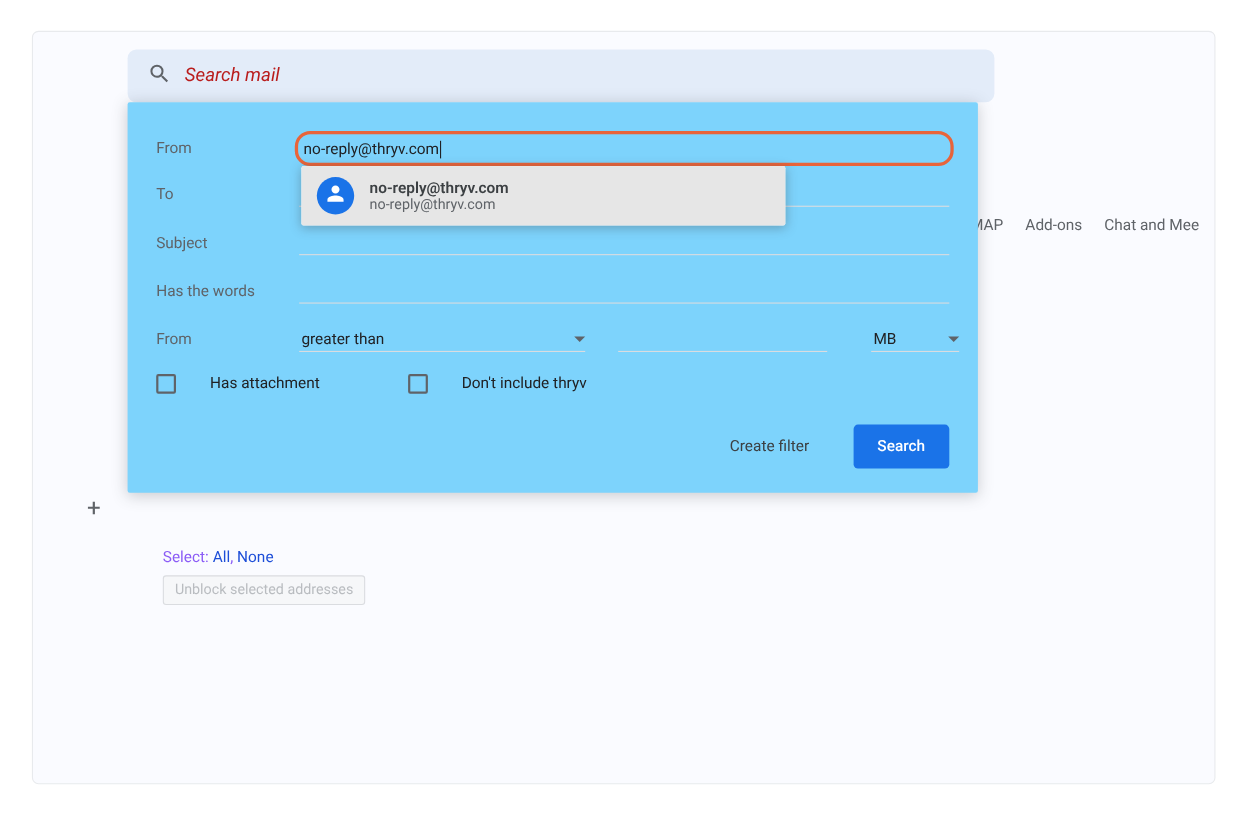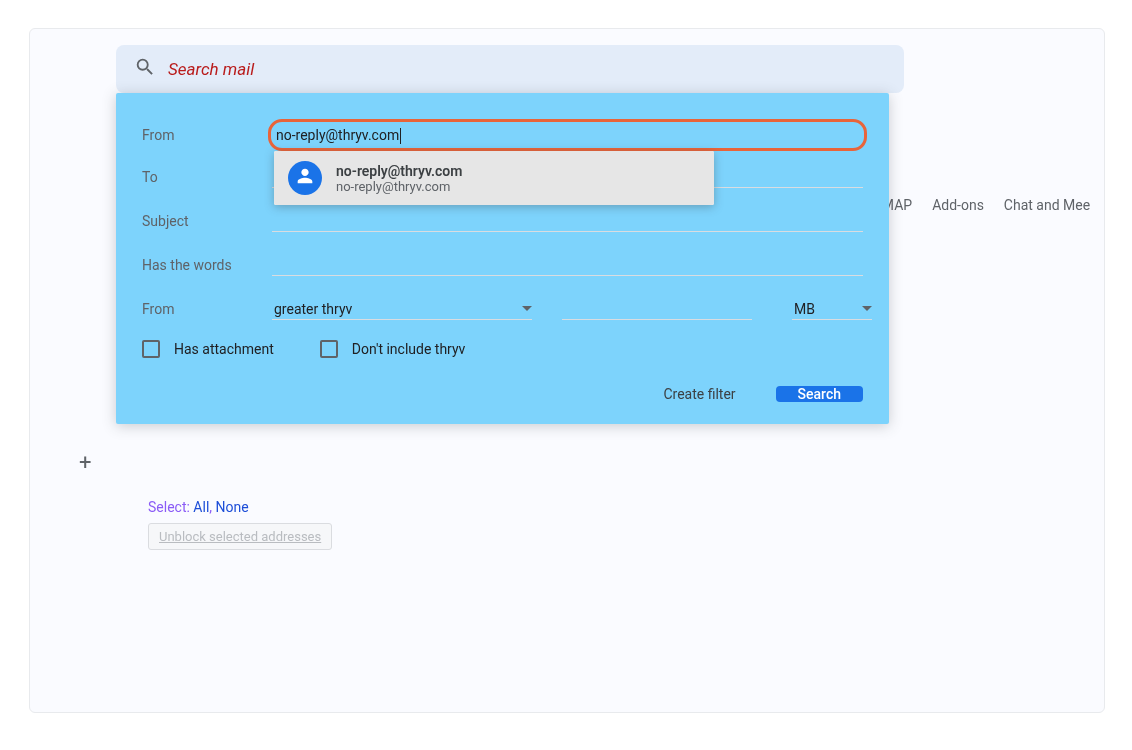--- a/index.html
+++ b/index.html
@@ -133,21 +133,21 @@
   }
   .arrow-down {
     width: 0; height: 0;
     border-left: 5px solid transparent;
     border-right: 5px solid transparent;
     border-top: 5px solid #5f6368;
   }
   .check-row {
     display: flex;
     align-items: center;
-    gap: 14px;
+    gap: 31px;
     margin-bottom: 28px;
     font-size: 14px;
     color: #202124;
   }
   .checkbox {
     width: 18px; height: 18px;
     border: 2px solid #5f6368;
     border-radius: 2px;
   }
   .actions {
@@ -159,21 +159,21 @@
   .create-filter {
     font-size: 14px;
     color: #3c4043;
     cursor: pointer;
   }
   .search-btn {
     background: #1a73e8;
     color: #fff;
     font-size: 14px;
     font-weight: 500;
-    padding: 0 22px;
+    padding: 12px 22px;
     border-radius: 4px;
     cursor: pointer;
   }
   
   .suggest {
     position: absolute;
     left: 244px;
     top: 122px;
     width: 440px;
     background: #fff;
@@ -218,21 +218,20 @@
   .blocked .link { color: #1d4ed8; text-align: center; }
   .unblock-btn {
     display: inline-block;
     margin-top: 8px;
     padding: 5px 10px;
     border: 1px solid #dadce0;
     border-radius: 3px;
     background: #f6f7f9;
     color: #b9bcc0;
     font-size: 13px;
-    text-decoration: underline;
   }
 </style>
 </head>
 <body>
 
 <div class="outer-panel">
 
   <div class="search-bar">
     <span>
       <svg viewBox="0 0 24 24">
@@ -272,21 +271,21 @@
 
     <div class="row">
       <div class="row-label">Has the words</div>
       <div class="field-line"></div>
     </div>
 
 
     <div class="size-row">
       <div class="row-label">From</div>
       <div class="select-line">
-        <span>greater thryv</span>
+        <span>greater than</span>
         <span class="arrow-down"></span>
       </div>
       <div></div>
       <div class="select-line"></div>
       <div></div>
       <div class="select-line">
         <span>MB</span>
         <span class="arrow-down"></span>
       </div>
     </div>

